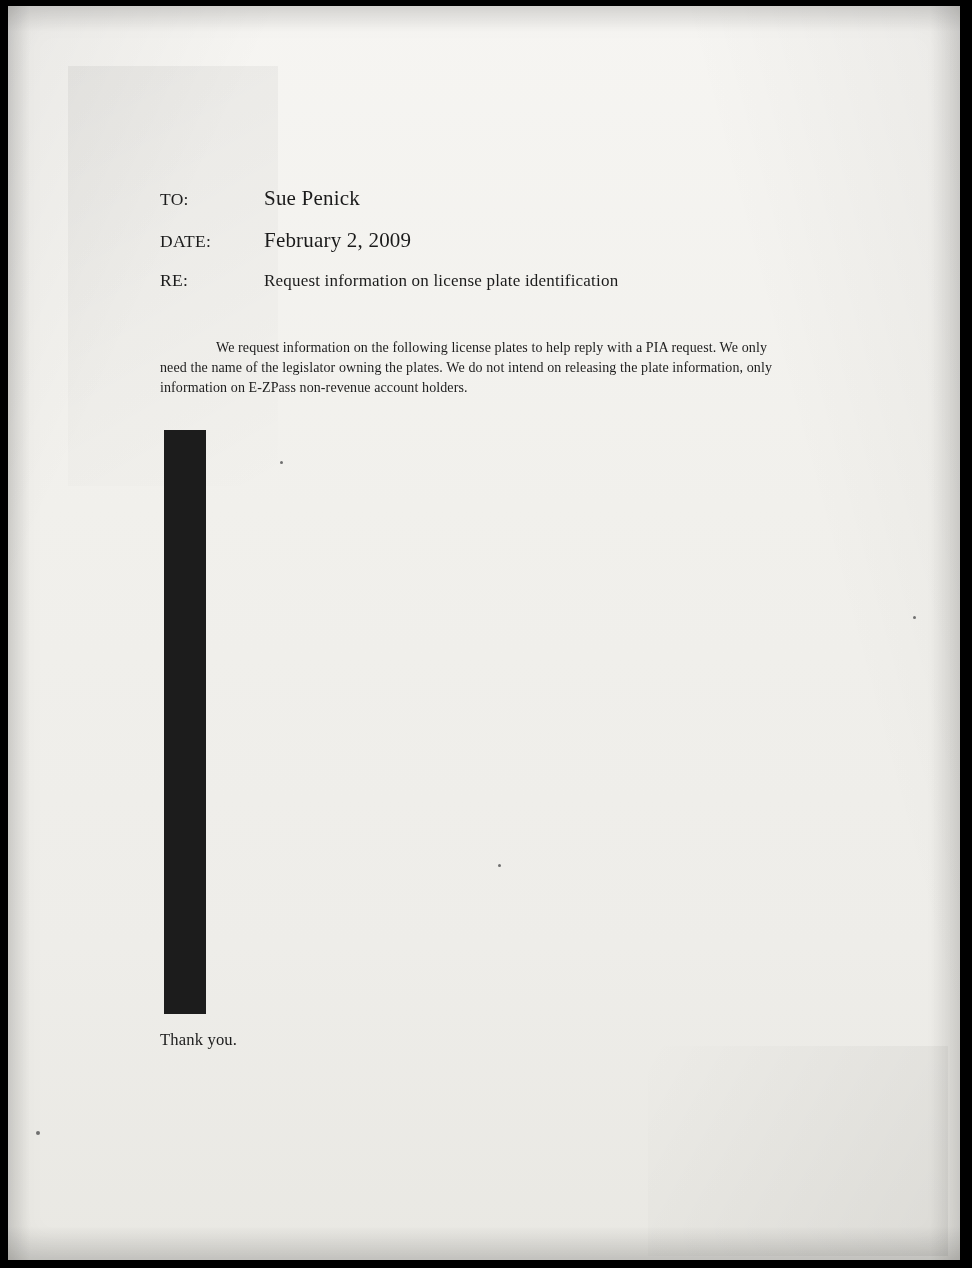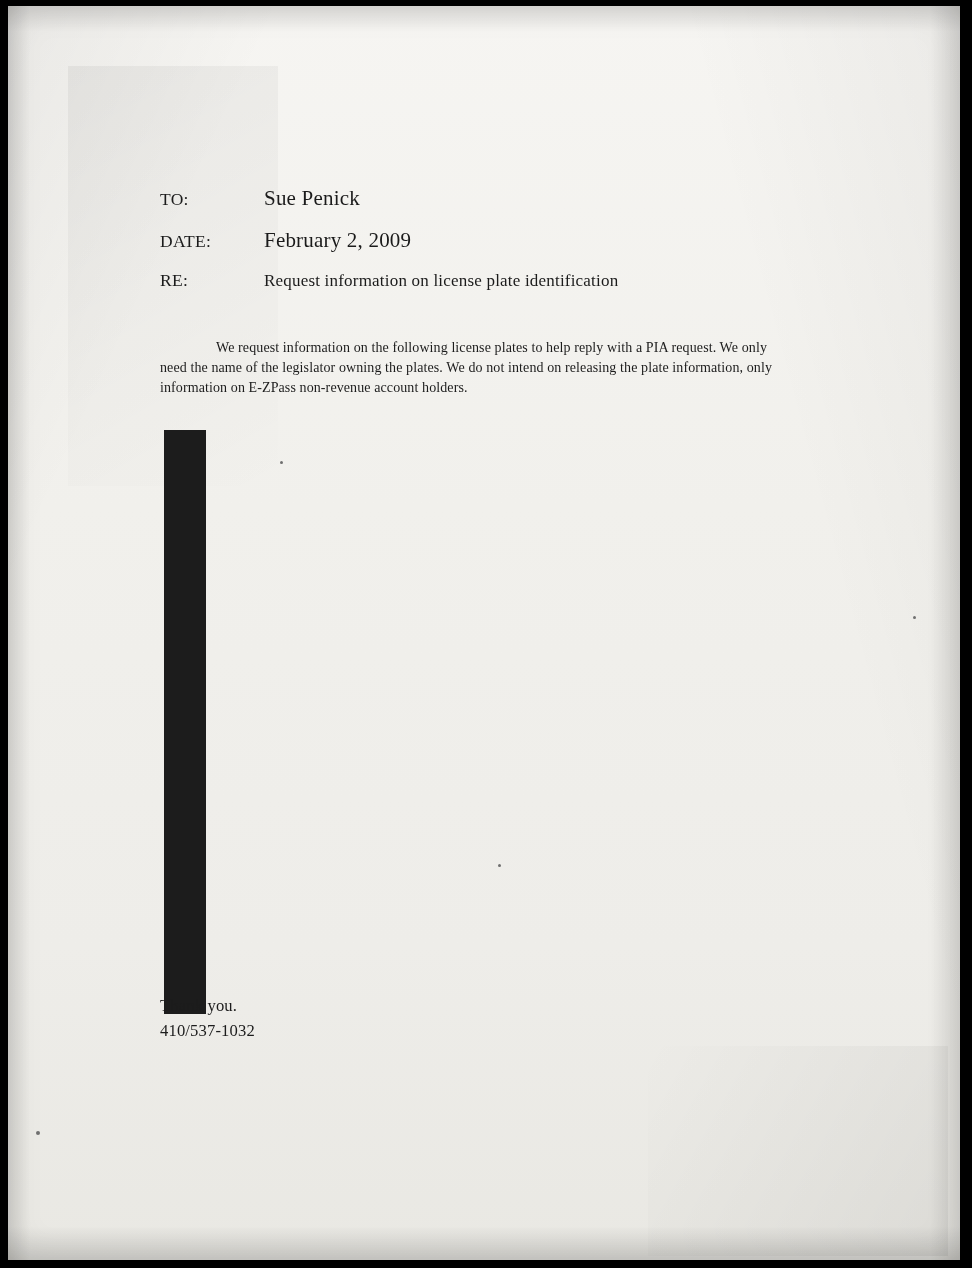--- a/index.html
+++ b/index.html
@@ -111,21 +111,21 @@
     top: 424px;
     width: 42px;
     height: 584px;
     background: #1c1c1c;
   }
 
   
   .closing {
     position: absolute;
     left: 152px;
-    top: 988px;
+    top: 1022px;
     width: 640px;
     font-size: 16.6px;
     line-height: 1.5;
     color: #1c1c1c;
     letter-spacing: 0.15px;
   }
 
   
   .speck { position: absolute; background: #6f6f6f; border-radius: 50%; }
 </style>
@@ -160,16 +160,15 @@
         <span class="memo-value">Request information on license plate identification</span>
       </div>
     </div>
 
     <div class="body-para">We request information on the following license plates to help reply with a PIA request.   We only need the name of the legislator owning the plates.   We do not intend on releasing the plate information, only information on E-ZPass non-revenue account holders.</div>
 
     <div class="redaction"></div>
 
     <div class="closing">
       <div>Thank you.</div>
-      <div>410/537-1032</div>
     </div>
   </div>
 </div>
 
 </body></html>

